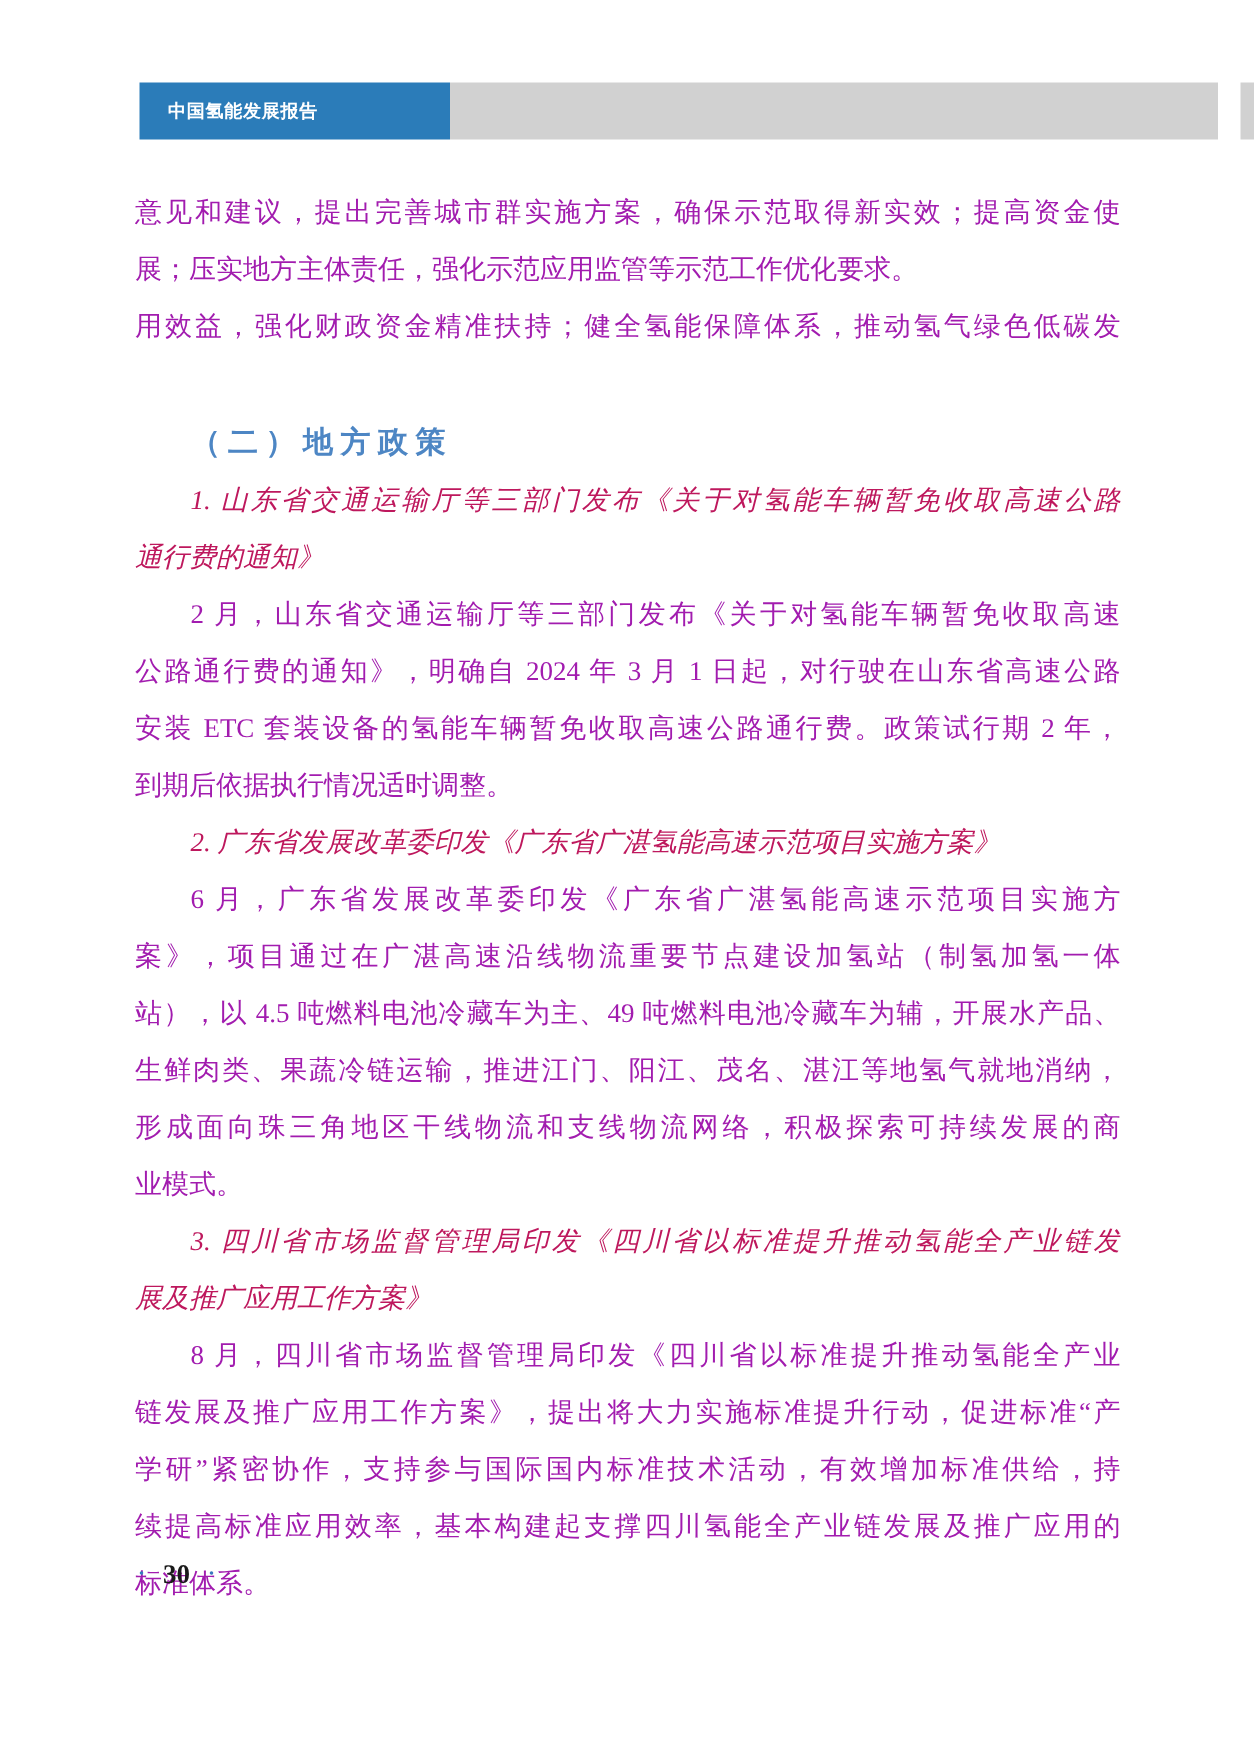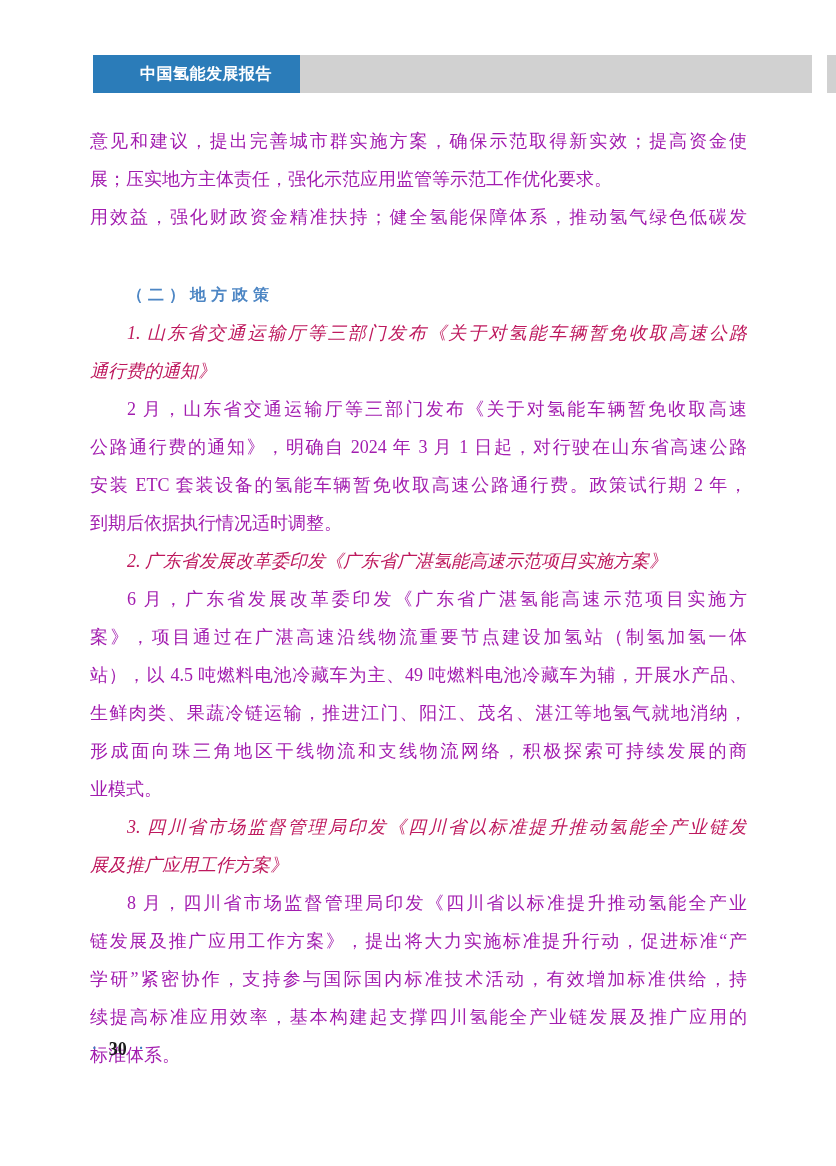--- a/index.html
+++ b/index.html
@@ -13,26 +13,25 @@
   }
   
   .header-title-box {
     position: absolute;
     left: 93px; top: 55px;
     width: 207px; height: 38px;
     background: #2b7cb9;
     color: #ffffff;
     font-family: "Liberation Sans", "DejaVu Sans", sans-serif;
     font-weight: bold;
-    font-size: 16px;
+    font-size: 12px;
     line-height: 38px;
     padding-left: 19px;
     box-sizing: border-box;
     letter-spacing: 0.5px;
-    text-align: center;
   }
   .header-gray-band {
     position: absolute;
     left: 300px; top: 55px;
     width: 512px; height: 38px;
     background: #d1d1d1;
   }
   .header-edge-strip {
     position: absolute;
     left: 827px; top: 55px;
@@ -63,21 +62,21 @@
     color: #be185d;
   }
   .heading {
     margin-top: 40px;
     margin-bottom: 0;
     padding-left: 37px;
     height: 38px;
     line-height: 38px;
     font-family: "Liberation Sans", "DejaVu Sans", sans-serif;
     font-weight: bold;
-    font-size: 16px;
+    font-size: 20px;
     letter-spacing: 5px;
     color: #4d86c4;
   }
   
   .footer {
     position: absolute;
     left: 92px; top: 1039px;
     font-size: 18px;
     color: #1a1a1a;
     font-family: "Liberation Serif", "DejaVu Serif", serif;

